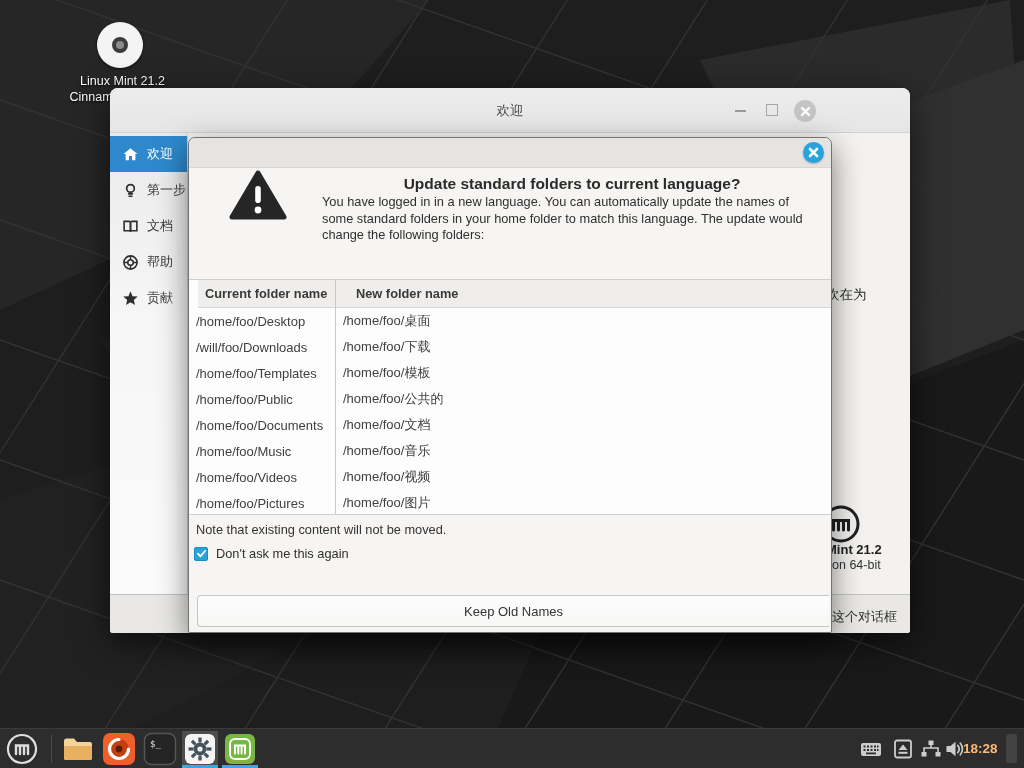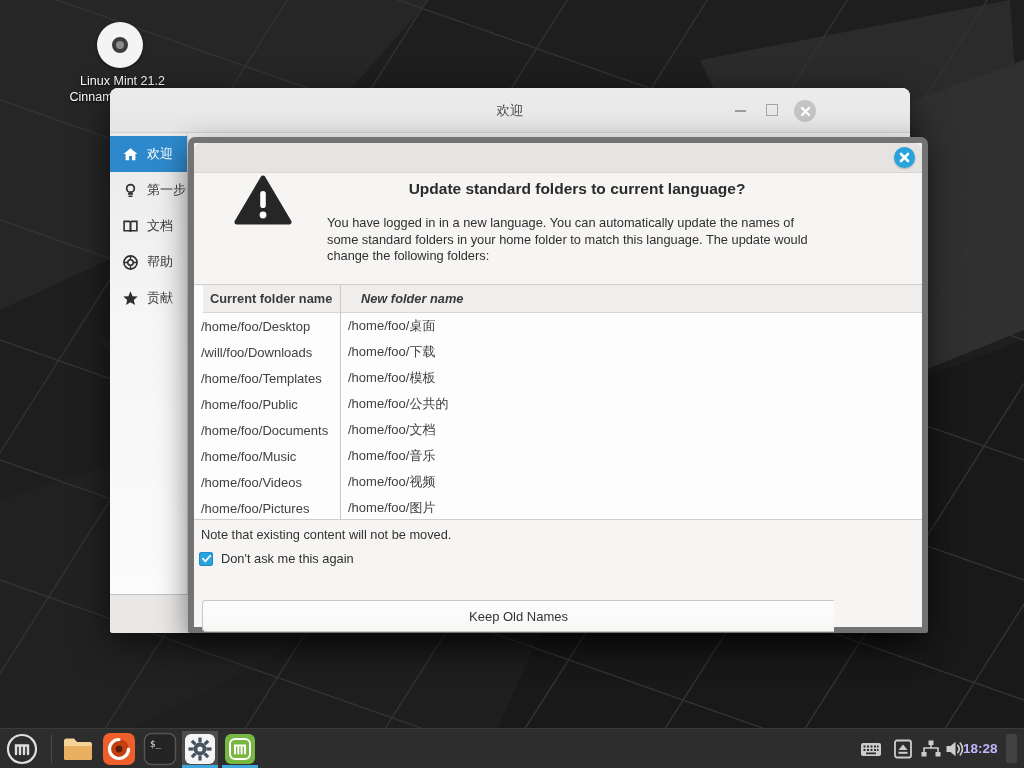--- a/index.html
+++ b/index.html
@@ -38,38 +38,38 @@
 
   .window-footer{position:absolute;left:0;top:506px;width:100%;height:39px;background:#e9e8e6;
       border-top:1px solid #c3c3c1;border-radius:0 0 3px 3px;box-sizing:border-box;}
   .frag-footer{position:absolute;left:722px;top:13px;font-size:13px;color:#2e2e2e;white-space:nowrap;}
   .frag-right{position:absolute;left:716px;top:198px;font-size:13.5px;color:#2e2e2e;white-space:nowrap;}
   .frag-logo{position:absolute;left:710px;top:415px;}
   .frag-ver{position:absolute;left:716px;top:454px;font-size:13px;font-weight:bold;color:#222;white-space:nowrap;}
   .frag-ed{position:absolute;left:722px;top:470px;font-size:12.5px;color:#333;white-space:nowrap;}
 
   
-  .dialog{position:absolute;left:188px;top:137px;width:740px;height:496px;background:#f6f5f3;
-      border:6px solid #737373;border-radius:7px 7px 2px 2px;box-sizing:border-box;
+  .dialog{position:absolute;left:188px;top:137px;width:644px;height:496px;background:#f6f5f3;
+      border:1px solid #737373;border-radius:7px 7px 2px 2px;box-sizing:border-box;
       box-shadow:0 10px 30px rgba(0,0,0,.5);z-index:10;}
   .dialog-header{position:absolute;left:0;top:0;width:100%;height:30px;background:#e5e4e2;
       border-bottom:1px solid #d8d7d5;border-radius:7px 7px 0 0;box-sizing:border-box;}
   .dialog-close{position:absolute;right:7px;top:4px;width:21px;height:21px;border-radius:50%;
       background:#29a3dd;display:flex;align-items:center;justify-content:center;box-shadow:0 1px 2px rgba(0,0,0,.25);}
   .warn-icon{position:absolute;left:40px;top:32px;}
   .dialog-title{position:absolute;left:133px;top:37px;width:500px;text-align:center;
       font-size:15.5px;font-weight:bold;color:#2b2b2b;}
-  .dialog-body{position:absolute;left:133px;top:72px;width:492px;font-size:12.8px;line-height:16.5px;color:#2f2f2f;}
+  .dialog-body{position:absolute;left:133px;top:56px;width:492px;font-size:12.8px;line-height:16.5px;color:#2f2f2f;}
 
   .table{position:absolute;left:0px;top:141px;width:100%;height:236px;background:#fdfdfd;
       border-top:1px solid #cfcfcd;border-bottom:1px solid #cfcfcd;box-sizing:border-box;}
   .thead{position:relative;height:27px;background:#efeeec;border-bottom:1px solid #d7d6d4;
       display:flex;align-items:center;font-weight:bold;font-size:12.8px;color:#3a3a3a;margin-left:9px;}
   .th1{padding-left:7px;width:139px;}
-  .th2{padding-left:12px;font-style:italic;}
+  .th2{padding-left:12px;}
   .tr{display:flex;align-items:center;height:26px;font-size:13px;color:#404040;}
   .td1{padding-left:7px;width:139px;white-space:nowrap;overflow:visible;}
   .td2{padding-left:8px;white-space:nowrap;}
   .colsep{position:absolute;left:146px;top:0;bottom:210px;width:1px;background:#c9c8c6;}
 
   .note{position:absolute;left:7px;top:384px;font-size:12.8px;color:#333;}
   .checkline{position:absolute;left:5px;top:408px;display:flex;align-items:center;gap:8px;
       font-size:12.8px;color:#2f2f2f;}
   .checkbox{width:14px;height:14px;border-radius:3px;background:#29a3dd;display:inline-flex;
       align-items:center;justify-content:center;box-shadow:inset 0 0 0 1px #1d8cc4;}
@@ -80,21 +80,21 @@
   .btn.right{border-radius:0 4px 4px 0;}
 
   
   .taskbar{position:absolute;left:0;bottom:0;width:100%;height:40px;background:#2d2d2d;
       border-top:1px solid #3a3a3a;box-sizing:border-box;z-index:20;}
   .launcher{position:absolute;top:2px;width:36px;height:36px;display:flex;align-items:center;justify-content:center;}
   .launcher.hl{background:#4d4d4d;}
   .tb-sep{position:absolute;left:51px;top:6px;width:1px;height:28px;background:#4a4a4a;}
   .underline{position:absolute;bottom:0;height:3px;width:36px;background:#3fa7dc;}
   .tray-icon{position:absolute;top:9px;width:22px;height:22px;display:flex;align-items:center;justify-content:center;}
-  .clock{position:absolute;left:963px;top:12px;width:44px;font-size:13.5px;font-weight:bold;color:#c4b5fd;}
+  .clock{position:absolute;left:963px;top:12px;width:44px;font-size:13.5px;font-weight:bold;color:#fdba74;}
   .show-desktop{position:absolute;left:1006px;top:5px;width:11px;height:29px;background:#424242;border-radius:2px;}
 </style>
 </head>
 <body>
 
 <div class="screen">
 
   <svg class="wallpaper" width="1024" height="768" viewBox="0 0 1024 768">
     <rect width="1024" height="768" fill="#1e1e1e"></rect>
     <polygon points="0,0 430,0 260,190 0,310" fill="#262626"></polygon>

